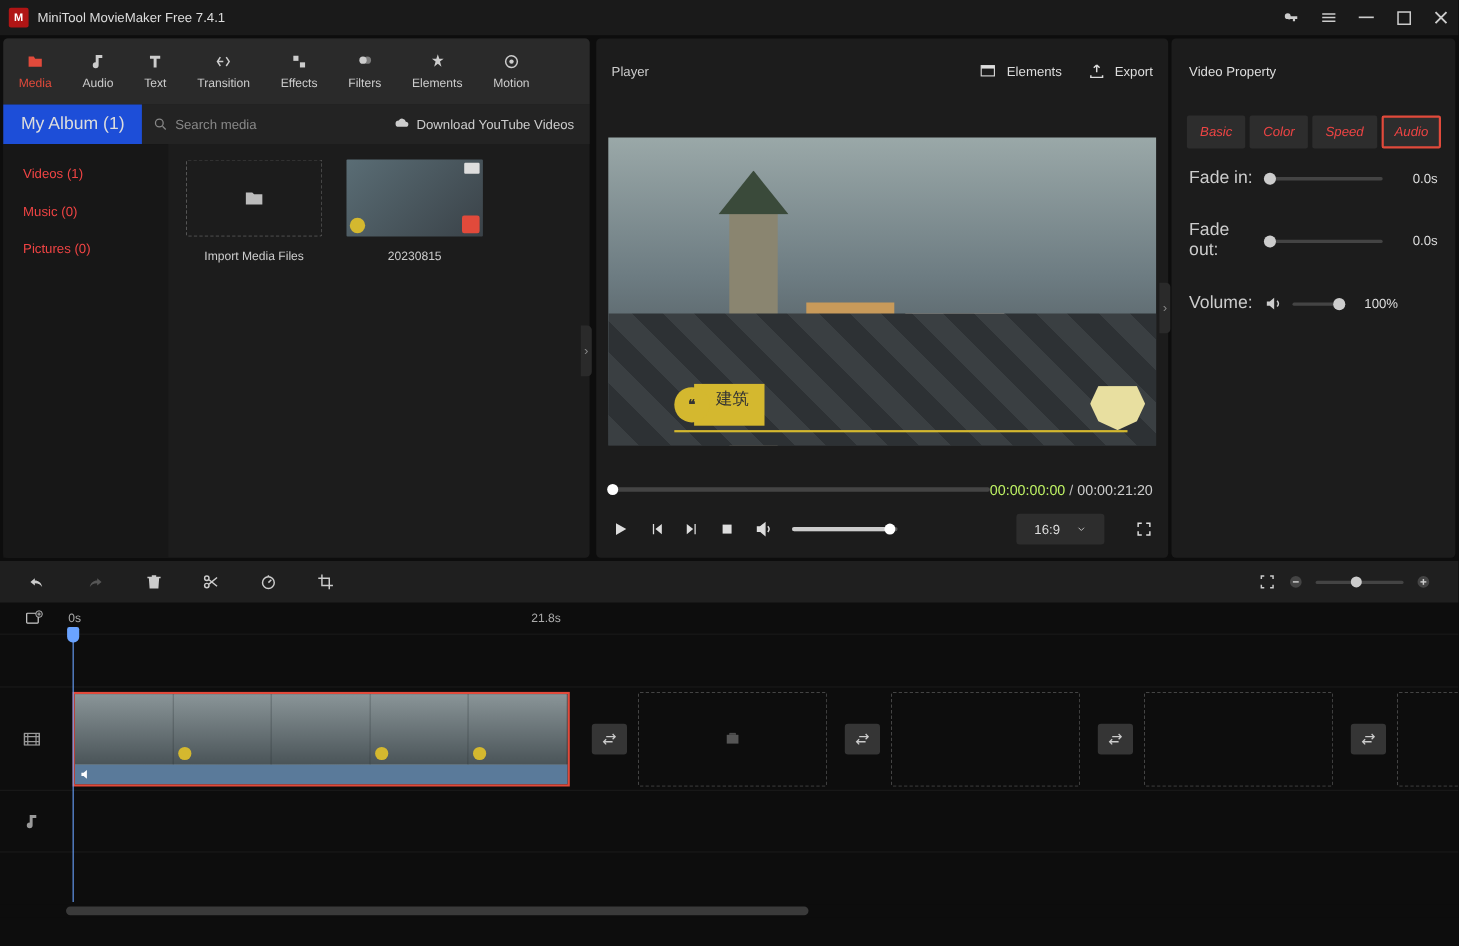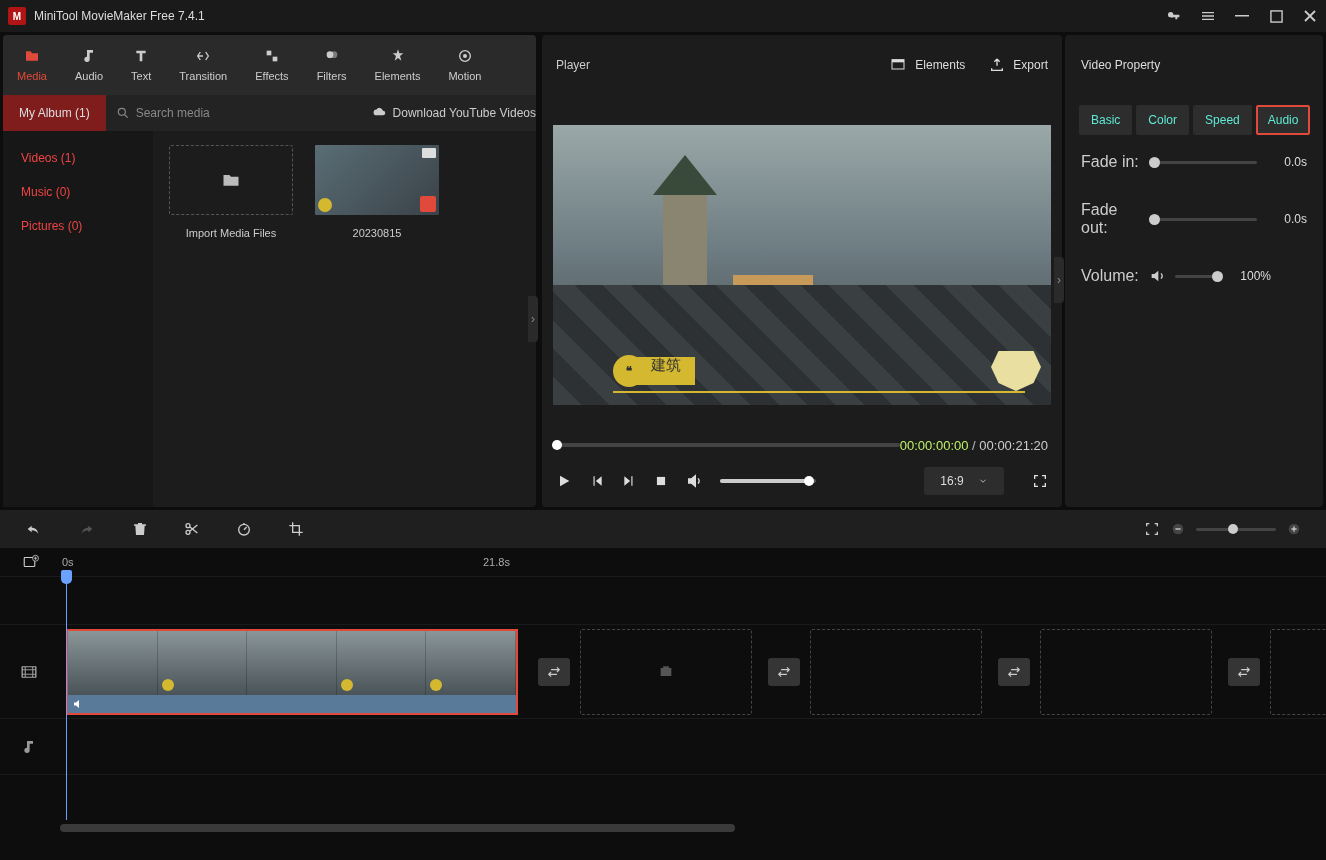--- a/index.html
+++ b/index.html
@@ -13,23 +13,23 @@
 
 .upper { display: flex; height: 478px; }
 .left-panel { width: 533px; background: #1c1c1c; display: flex; flex-direction: column; border-radius: 4px; margin: 3px 3px 3px 3px;}
 .ribbon { height: 60px; background: #2a2a2a; display: flex; border-radius: 4px 4px 0 0;}
 .ribbon-item { flex: 0 0 auto; padding: 0 14px; display: flex; flex-direction: column; align-items: center; justify-content: center; gap: 6px; cursor: pointer; color: #ccc; font-size: 11px; }
 .ribbon-item.active { color: #e14a3b; }
 .ribbon-item.active svg { fill: #e14a3b; }
 .ribbon-item svg { fill: #ccc; }
 
 .media-bar { height: 36px; display: flex; align-items: center; background: #232323; }
-.album-tab { padding: 0 16px; height: 100%; display: flex; align-items: center; background: #7f1d1d; color: #ddd; font-size: 12px; }
+.album-tab { padding: 0 16px; height: 100%; display: flex; align-items: center; background: #1d4ed8; color: #ddd; font-size: 16px; }
 .search-box { margin-left: 10px; display: flex; align-items: center; gap: 6px; color: #888; font-size: 12px; }
-.download-link { margin-left: auto; display: flex; align-items: center; gap: 6px; color: #ccc; font-size: 12px; cursor: pointer; }
+.download-link { margin-left: auto; margin-right: 14px; display: flex; align-items: center; gap: 6px; color: #ccc; font-size: 12px; cursor: pointer; }
 
 .media-body { flex: 1; display: flex; }
 .media-sidebar { width: 150px; background: #171717; padding: 10px 0; }
 .media-sidebar div { padding: 10px 18px; color: #ef4444; font-size: 12px; cursor: pointer; }
 .media-grid { flex: 1; padding: 14px; display: flex; gap: 18px; align-items: flex-start; }
 .media-card { width: 128px; display: flex; flex-direction: column; align-items: center; gap: 12px; color: #ccc; font-size: 11px; }
 .import-box { width: 124px; height: 70px; border: 1px dashed #555; border-radius: 2px; display: flex; align-items: center; justify-content: center; }
 .clip-thumb { width: 124px; height: 70px; background: linear-gradient(135deg,#5a6d75,#3a4248); position: relative; border-radius:1px;}
 .clip-thumb::after { content:''; position:absolute; bottom:3px; right:3px; width:16px; height:16px; background:#e14a3b; border-radius:2px;}
 .clip-thumb .cam { position:absolute; top:3px; right:3px; width:14px; height:10px; background:#ddd; border-radius:1px;}
@@ -43,42 +43,42 @@
 
 .preview-area { flex: 1; display: flex; align-items: center; justify-content: center; padding: 10px; }
 .preview { width: 498px; height: 280px; background: linear-gradient(180deg,#9aa8a8 0%,#6d7c82 45%,#3a4044 100%); position: relative; overflow:hidden;}
 .tower { position:absolute; left:110px; bottom:0; width:44px; height:220px; background:#8a8570; }
 .tower-top { position:absolute; left:100px; bottom:210px; width:64px; height:40px; background:#3a4a3a; clip-path: polygon(50% 0,100% 100%,0 100%);}
 .roofs { position:absolute; bottom:0; left:0; right:0; height:120px; background: repeating-linear-gradient(45deg,#3a3f42,#3a3f42 20px,#2d3134 20px,#2d3134 40px);}
 .house1 { position:absolute; bottom:60px; left:180px; width:80px; height:70px; background:#c89a5a;}
 .house2 { position:absolute; bottom:40px; left:270px; width:90px; height:80px; background:#ddd5c4;}
 .caption-pill { position:absolute; bottom:18px; left:60px; display:flex; align-items:center;}
 .caption-circle { width:32px; height:32px; background:#d4b82f; border-radius:50%; display:flex; align-items:center; justify-content:center; color:#333; font-weight:bold; z-index:2;}
-.caption-box { height:28px; background:#d4b82f; padding:0 14px 12px 20px; margin-left:-14px; display:flex; align-items:center; color:#333; font-size:15px;}
+.caption-box { height:38px; background:#d4b82f; padding:0 14px 12px 20px; margin-left:-14px; display:flex; align-items:center; color:#333; font-size:15px;}
 .underline { position:absolute; bottom:12px; left:60px; right:26px; height:2px; background:#d4b82f;}
 .map-pin { position:absolute; bottom:14px; right:10px; width:50px; height:40px; background:#e8dfa0; clip-path: polygon(15% 0,85% 0,100% 40%,85% 80%,50% 100%,15% 80%,0 40%);}
 
 .scrub { height: 20px; padding: 0 10px; display:flex; align-items:center;}
 .scrub-track { height:4px; background:#444; flex:1; position:relative; border-radius:2px;}
 .scrub-thumb { position:absolute; left:0; top:-3px; width:10px; height:10px; background:#fff; border-radius:50%;}
 .time-display { margin-left: auto; padding-right:4px; font-size: 13px;}
 .time-cur { color: #bef264; }
 .time-total { color: #ccc; }
 
 .transport { height: 52px; display: flex; align-items: center; padding: 0 14px; gap: 18px; }
 .transport .tbtn { cursor:pointer; color:#ddd; }
 .vol-slider { width: 96px; height: 4px; background:#555; position:relative; border-radius:2px;}
 .vol-slider .fill { position:absolute; left:0; top:0; bottom:0; width:90%; background:#ccc; border-radius:2px;}
 .vol-slider .knob { position:absolute; left:88%; top:-3px; width:10px; height:10px; background:#fff; border-radius:50%;}
 .aspect-select { margin-left:auto; width: 80px; height: 28px; background: #2d2d2d; border-radius: 3px; display:flex; align-items:center; justify-content:center; gap:14px; color:#ddd; font-size:12px;}
 
 .right-panel { width: 258px; background: #1c1c1c; margin: 3px 3px 3px 0; border-radius: 4px; display:flex; flex-direction:column; }
 .right-header { height: 60px; display: flex; align-items: center; padding: 0 16px; color: #ddd; font-size: 12px; }
 .prop-tabs { padding: 10px 14px; display: flex; gap: 4px; }
-.prop-tab { padding: 8px 12px; background: #2d2d2d; color: #5eead4; font-size: 12px; border-radius: 2px; cursor:pointer;}
+.prop-tab { padding: 8px 12px; background: #2d2d2d; color: #ef4444; font-size: 12px; border-radius: 2px; cursor:pointer;font-style:italic;}
 .prop-tab.active { border: 2px solid #e14a3b; padding: 6px 10px; }
 .prop-rows { padding: 8px 16px; display:flex; flex-direction:column; gap: 30px;}
 .prop-row { display: flex; align-items: center; gap: 10px; }
 .prop-label { width: 58px; color: #ccc; font-size: 16px; }
 .mini-slider { flex:1; height: 3px; background: #444; position: relative; border-radius:2px;}
 .mini-slider .knob { position:absolute; left:0; top:-4px; width:11px; height:11px; background:#ccc; border-radius:50%;}
 .mini-slider.vol .knob { left: 80%; }
 .prop-val { width: 40px; text-align: right; color: #ddd; font-size: 12px;}
 .reset-area { margin-top:auto; padding: 14px; display:flex; justify-content:flex-end;}
 .reset-btn { width: 96px; height: 30px; background: #2a2a2a; color: #666; border-radius: 3px; display:flex; align-items:center; justify-content:center; font-size:12px;}

